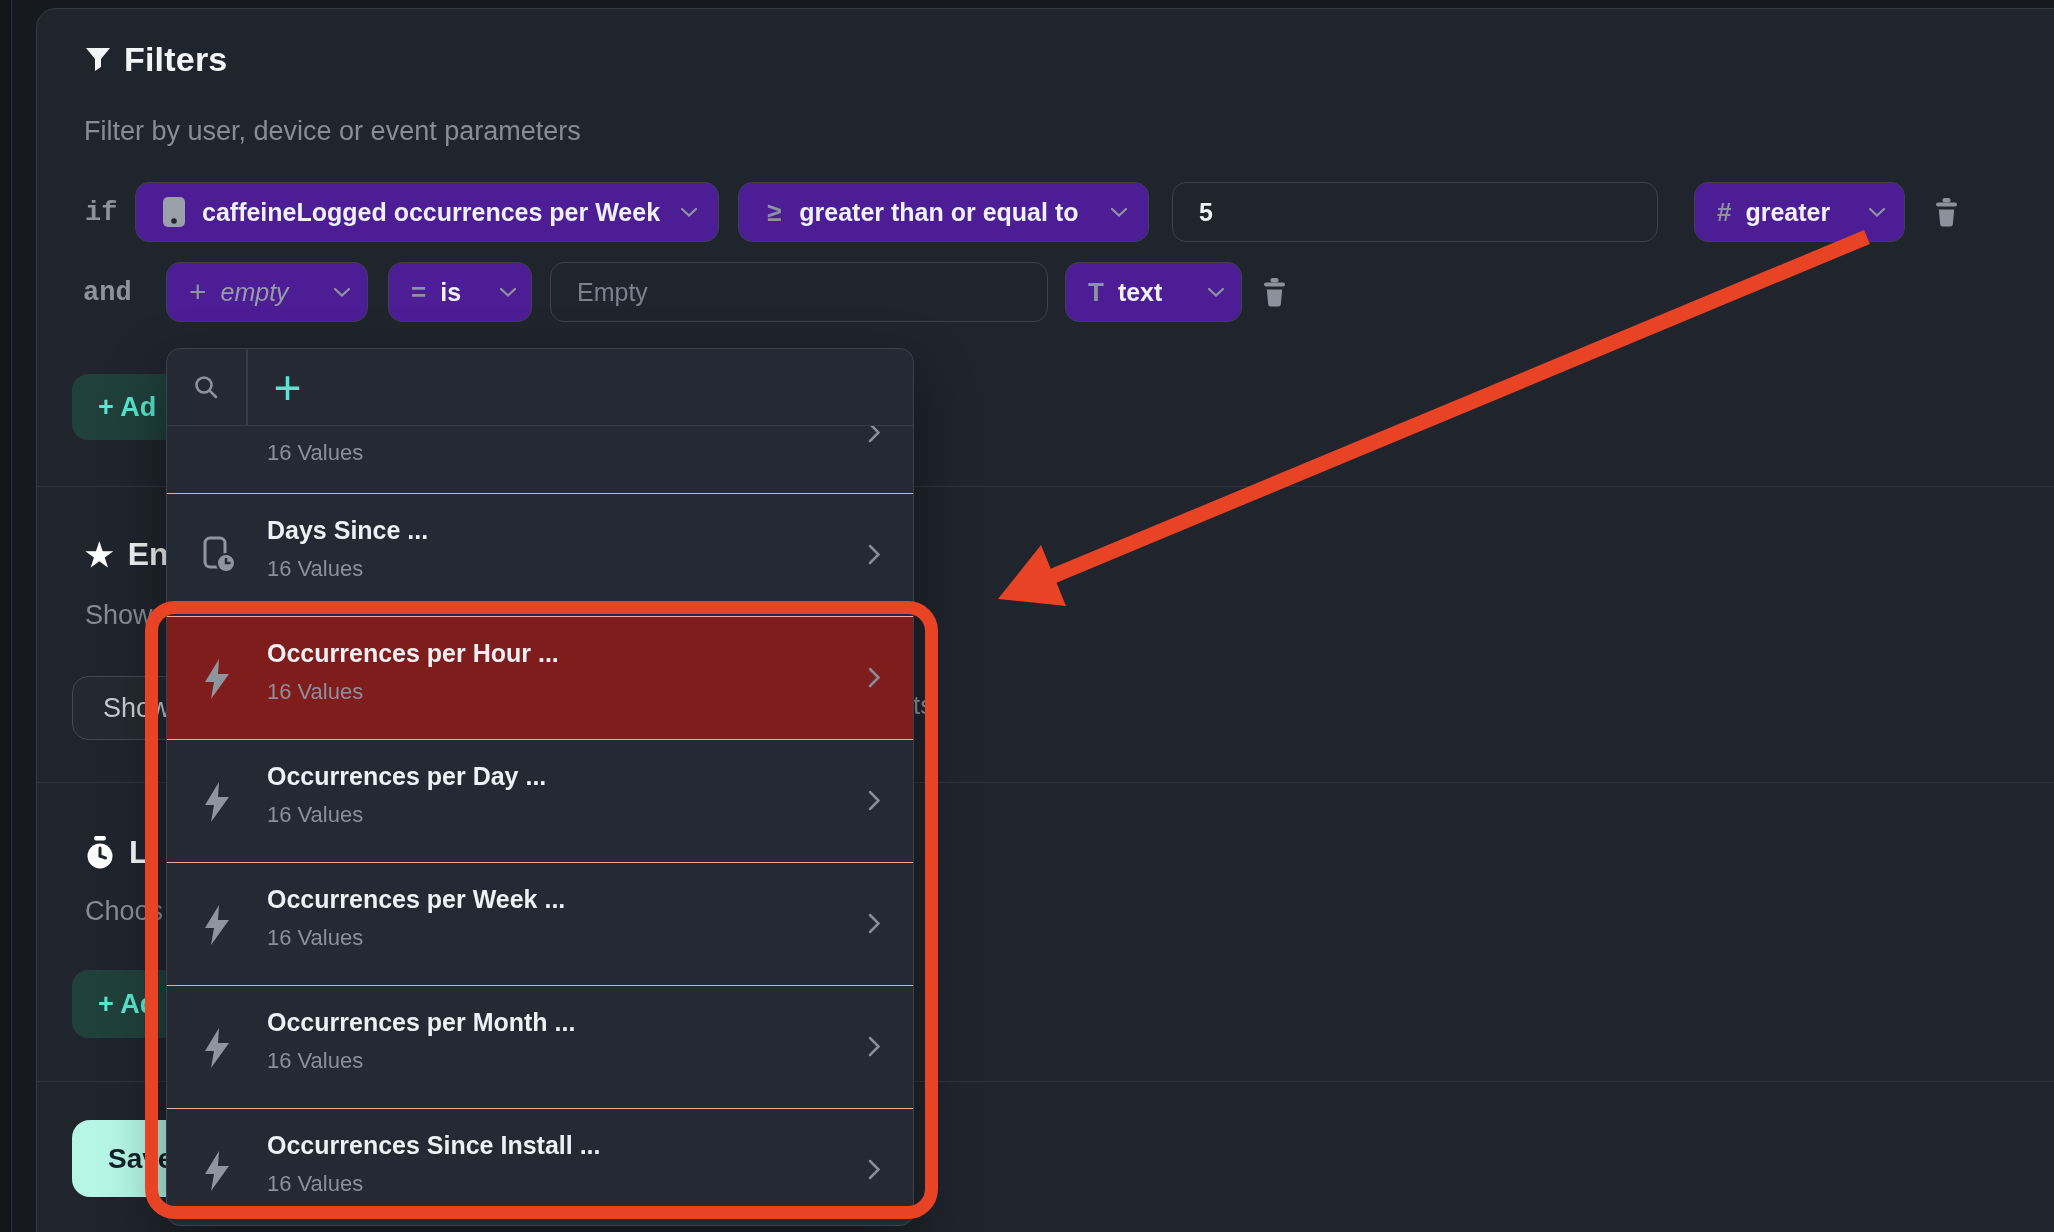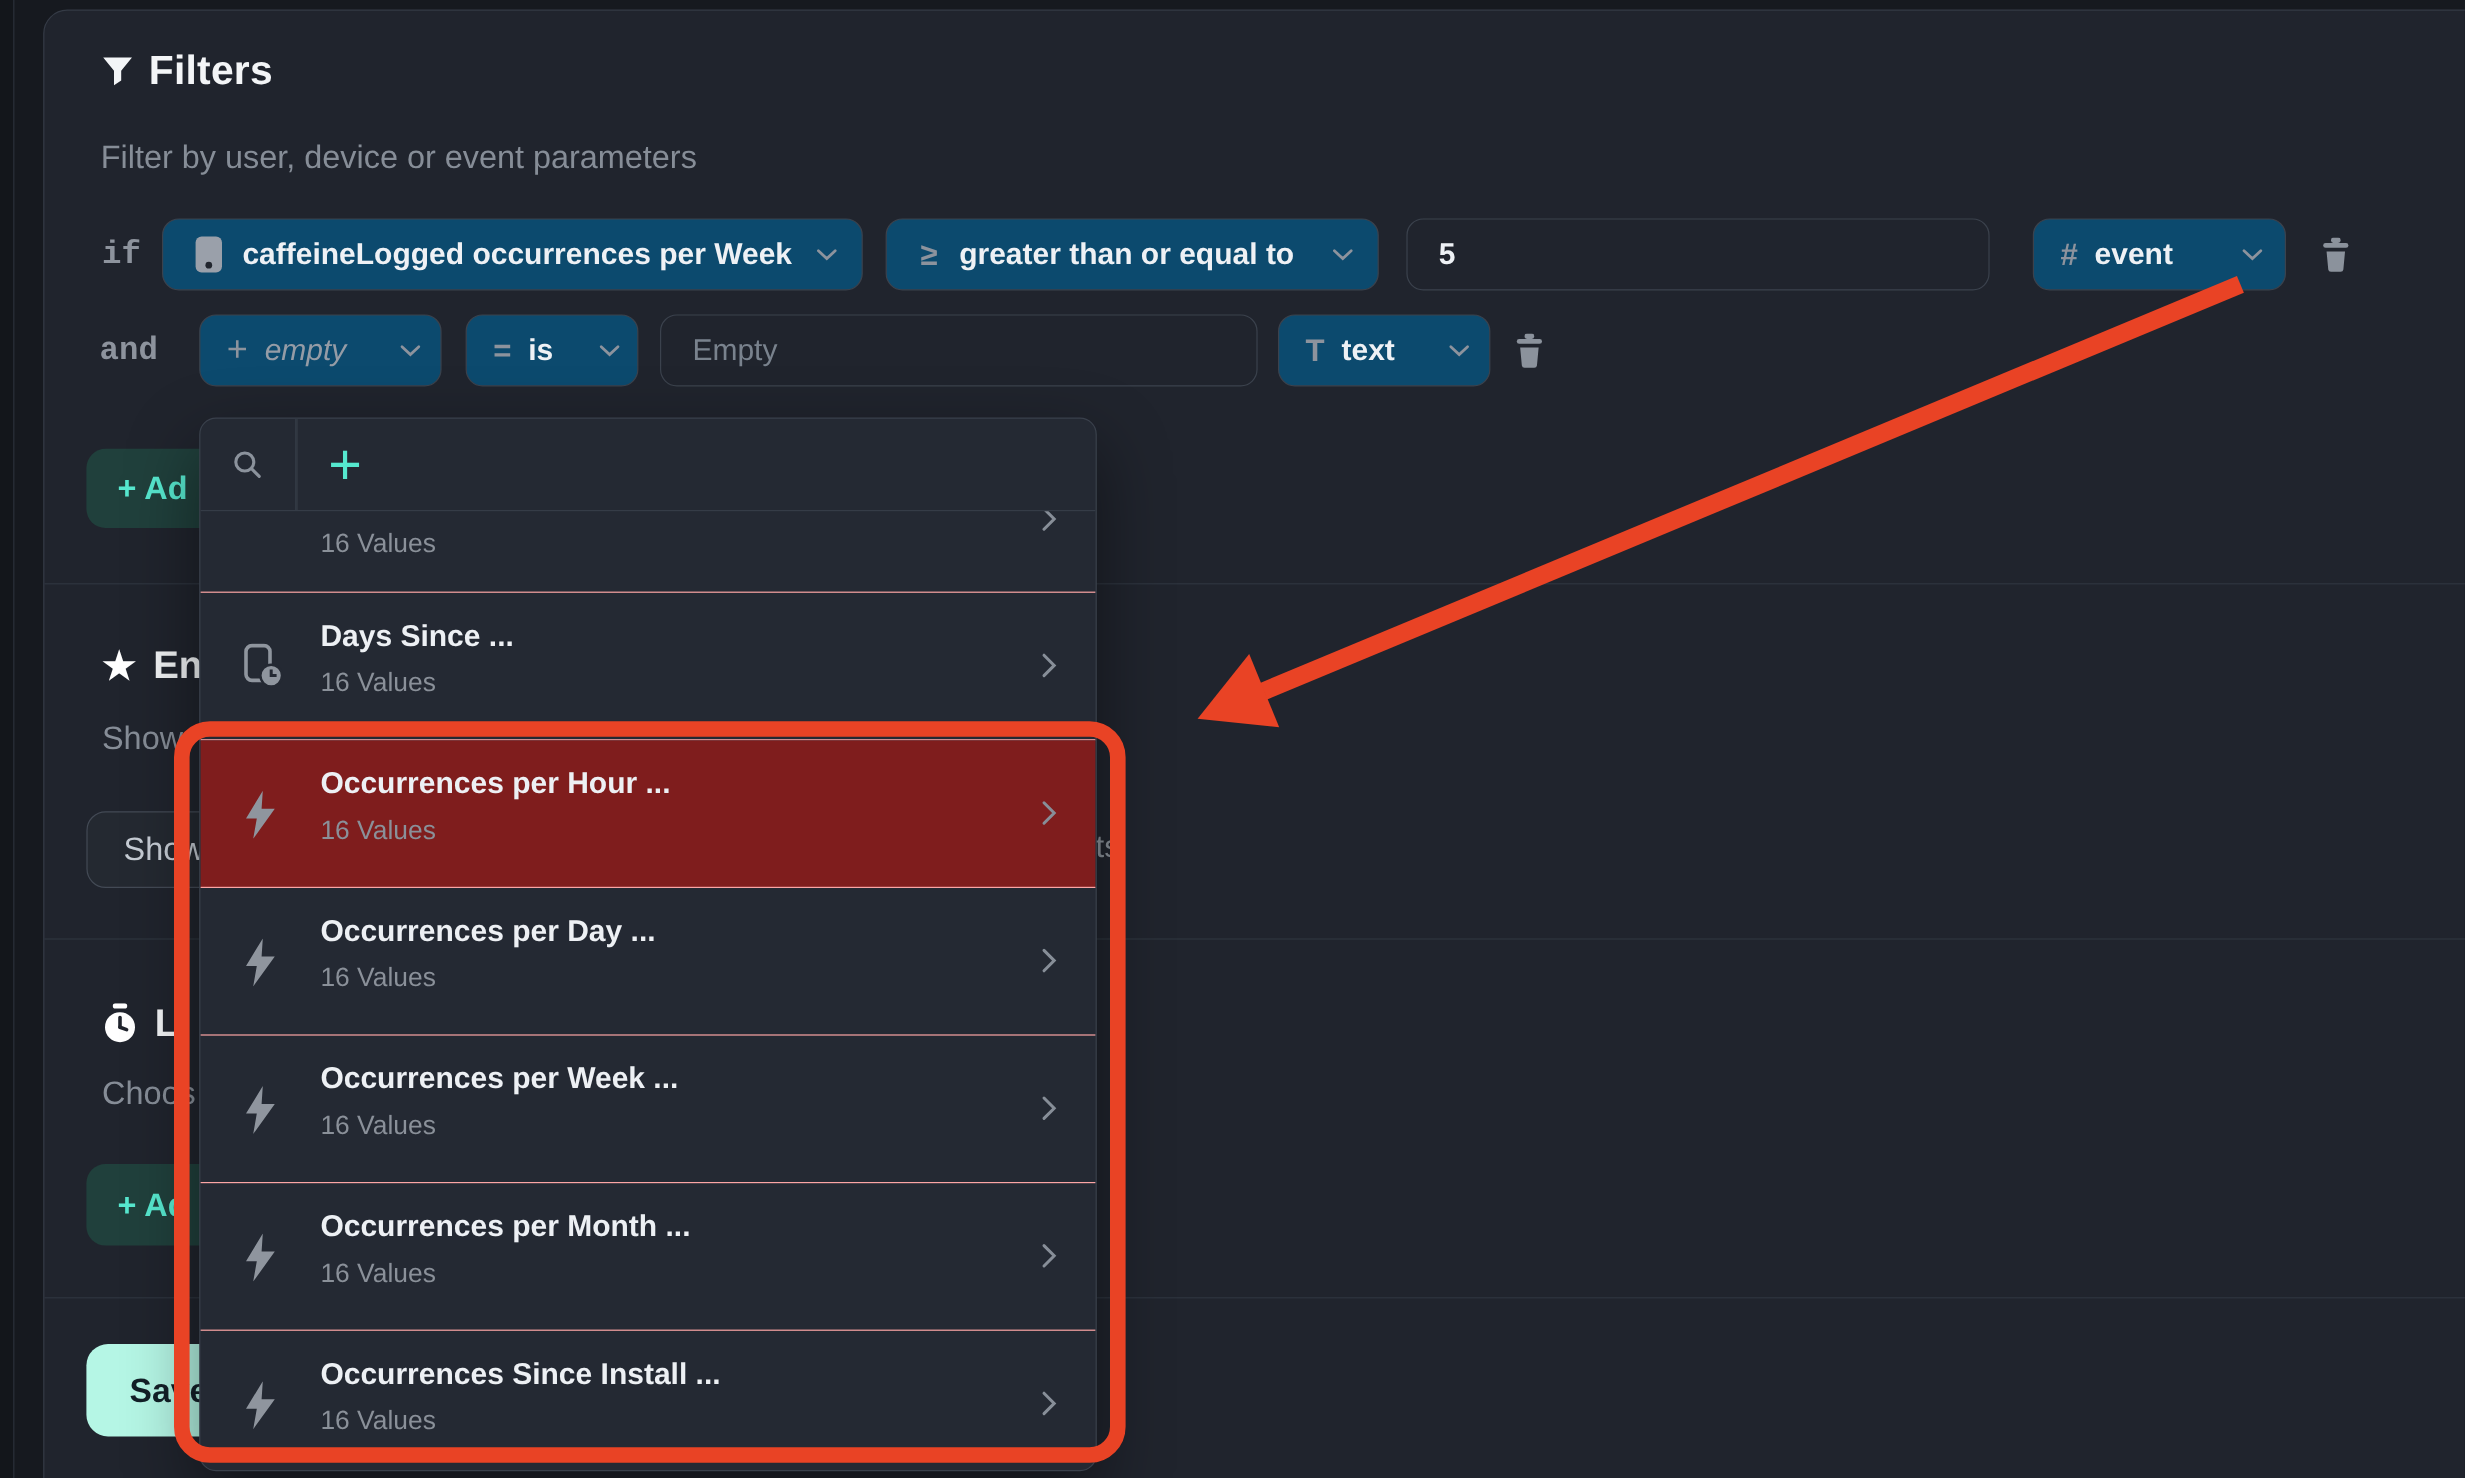--- a/index.html
+++ b/index.html
@@ -15,21 +15,21 @@
   .panel{left:36px;top:8px;width:2100px;height:1500px;background:#20242d;
          border:1px solid #353b46;border-radius:20px;}
   .panel-divider{position:absolute;left:0;width:100%;height:1px;background:#2f3540;}
   
   .hdr-title{left:124px;top:40px;font-size:34px;font-weight:700;color:#f3f5f7;letter-spacing:.2px;}
   .hdr-icon{left:84px;top:46px;width:28px;height:28px;}
   .hdr-sub{left:84px;top:116px;font-size:27px;color:#868d97;}
   
   .rowlabel{font-size:27px;color:#8d939d;font-weight:600;font-family:Liberation Mono, monospace;}
   .chip,.vinput{box-sizing:border-box;height:60px;border-radius:14px;display:flex;align-items:center;}
-  .chip{background:#0c4a6e;border:1px solid #3b424d;cursor:pointer;}
+  .chip{background:#4c1d95;border:1px solid #3b424d;cursor:pointer;}
   .vinput{background:#20242d;border:1px solid #3b424d;color:#eef1f5;
           font-family:"Liberation Sans",sans-serif;font-size:25px;font-weight:600;
           padding:0 0 0 26px;outline:none;}
   .vinput::placeholder{color:#79828d;font-weight:400;}
   .sym{color:#8d939d;font-size:26px;font-weight:600;}
   .chip .lbl{color:#eef1f5;font-size:25px;font-weight:600;white-space:nowrap;}
   .chip .lbl.dim{color:#959ca6;font-style:italic;font-weight:400;}
   .chip .chev{margin-left:auto;display:flex;align-items:center;}
   .trash{background:none;border:none;padding:0;cursor:pointer;line-height:0;}
   
@@ -118,21 +118,21 @@
       <svg width="18" height="11" viewBox="0 0 18 11">
         <path d="M2 2 L9 8.5 L16 2" stroke="#8d939d" stroke-width="2.3" fill="none" stroke-linecap="round"></path>
       </svg>
     </span>
 </div>
 
 <input class="abs vinput z1" style="left: 1172px; top: 182px; width: 486px;" value="5">
 
 <div class="abs chip z1" style="left:1694px;top:182px;width:211px;padding:0 18px 0 22px;gap:14px;">
   <span class="sym">#</span>
-  <span class="lbl">event</span>
+  <span class="lbl">greater</span>
   <span class="chev">
       <svg width="18" height="11" viewBox="0 0 18 11">
         <path d="M2 2 L9 8.5 L16 2" stroke="#8d939d" stroke-width="2.3" fill="none" stroke-linecap="round"></path>
       </svg>
     </span>
 </div>
 
 <button class="abs trash z1" style="left:1934px;top:198px;">
   <svg width="25" height="29" viewBox="0 0 25 29">
     <rect x="8.5" y="0" width="8" height="4.5" rx="2" fill="#8b929c"></rect>

